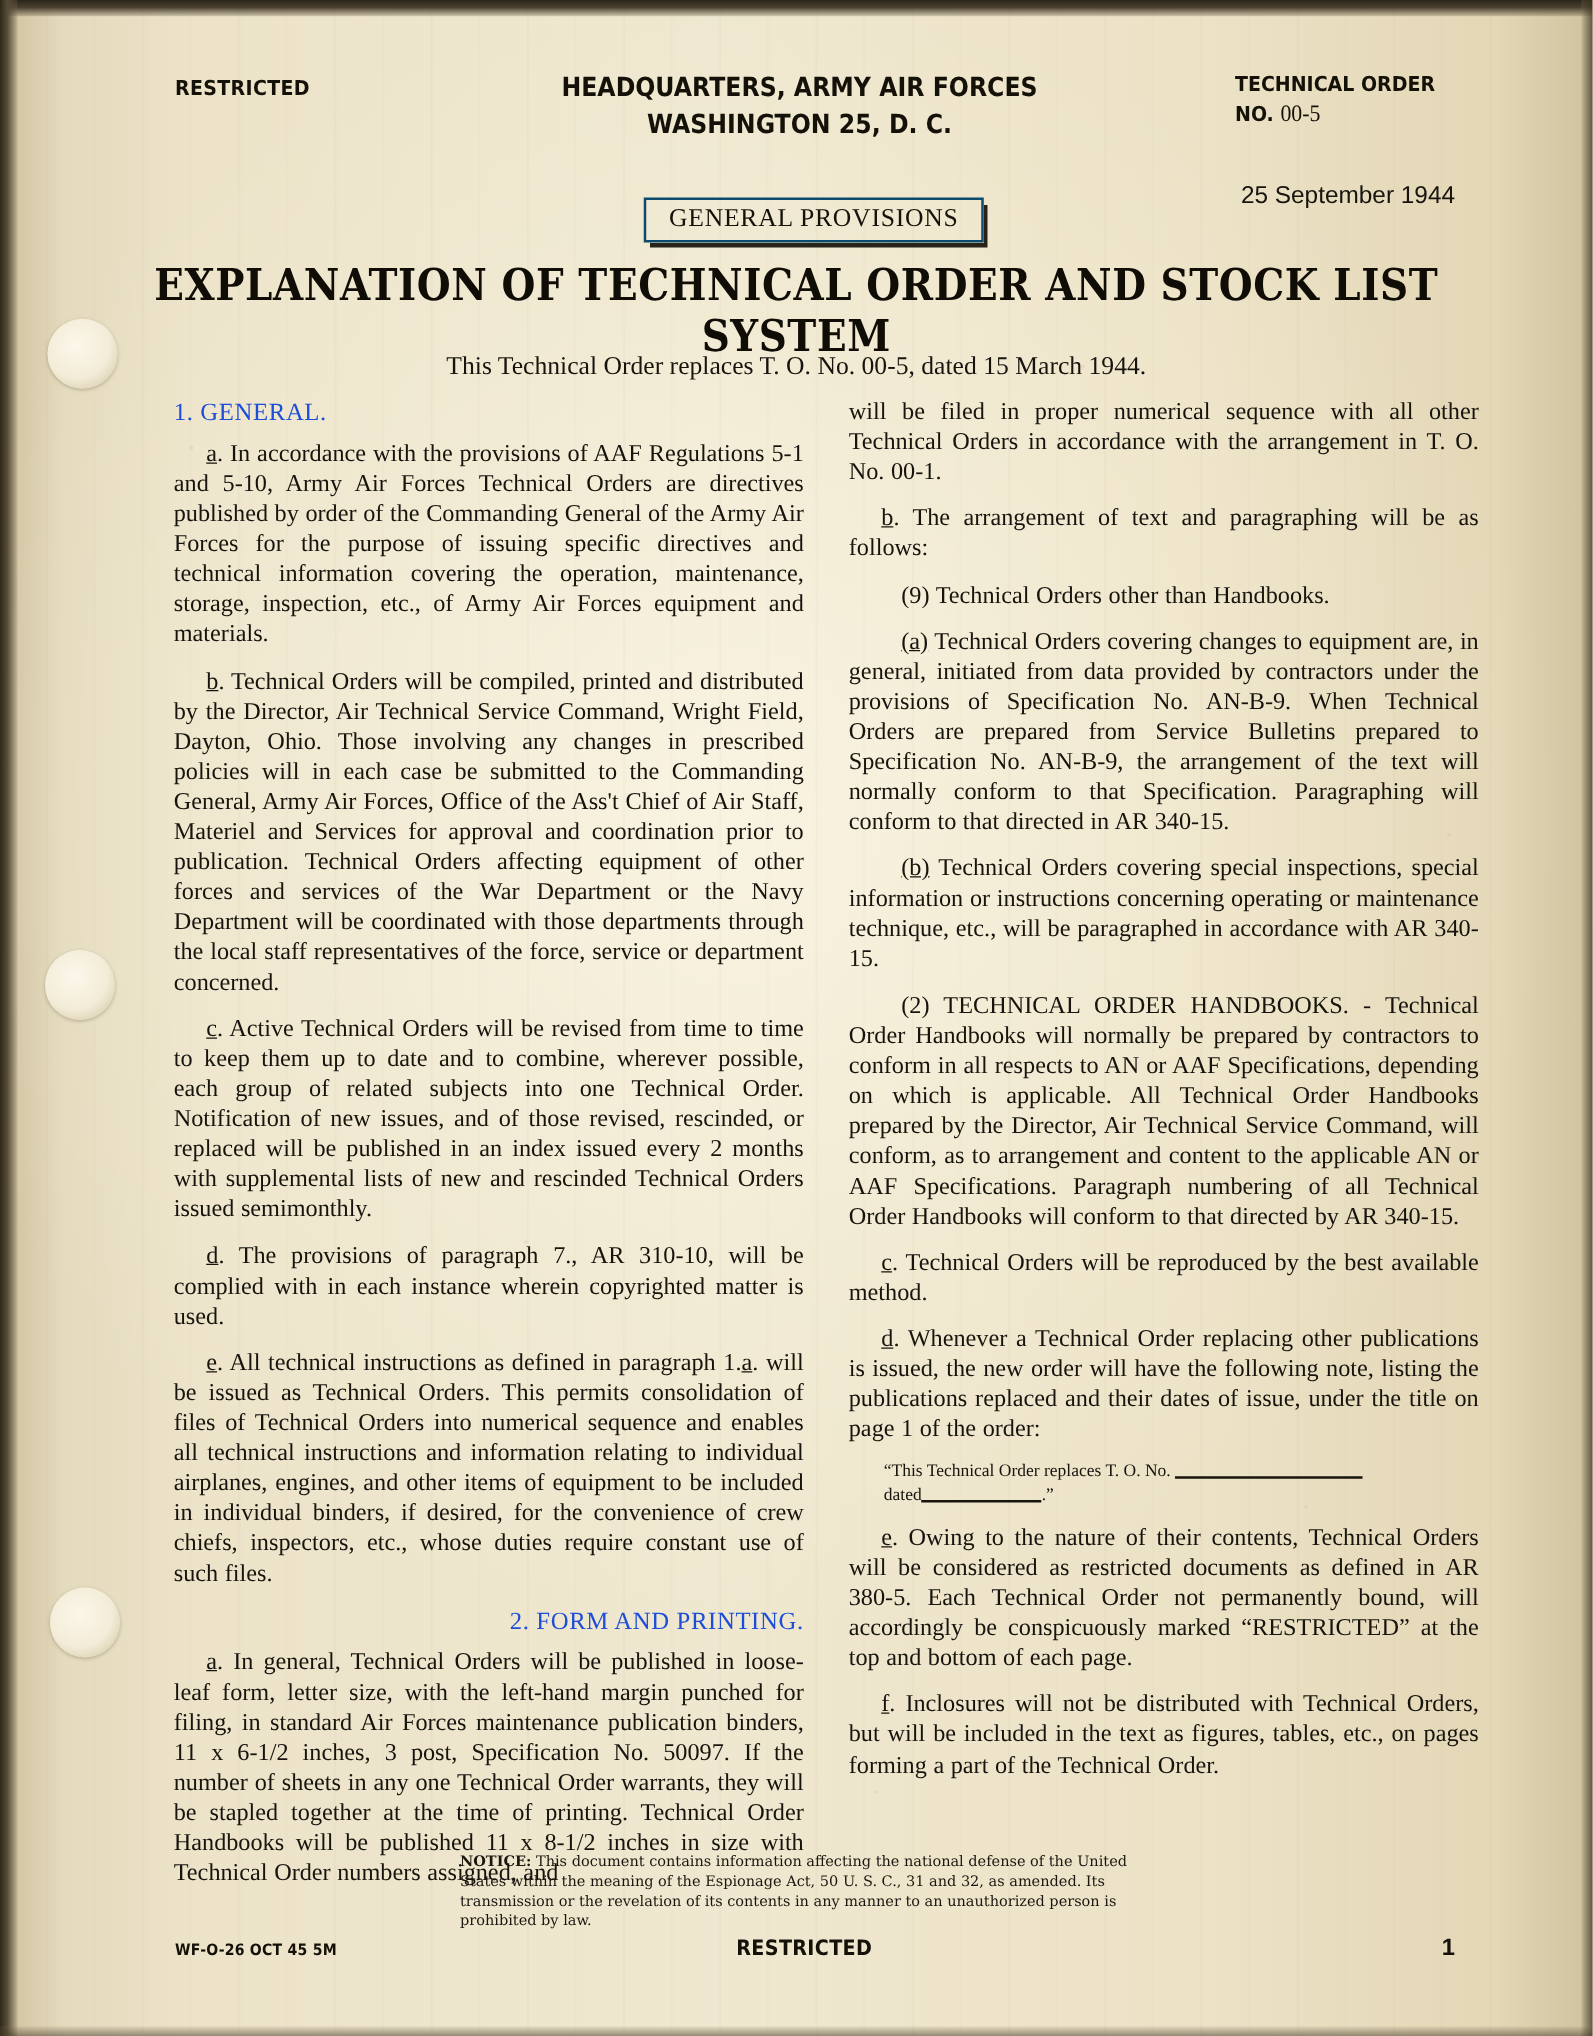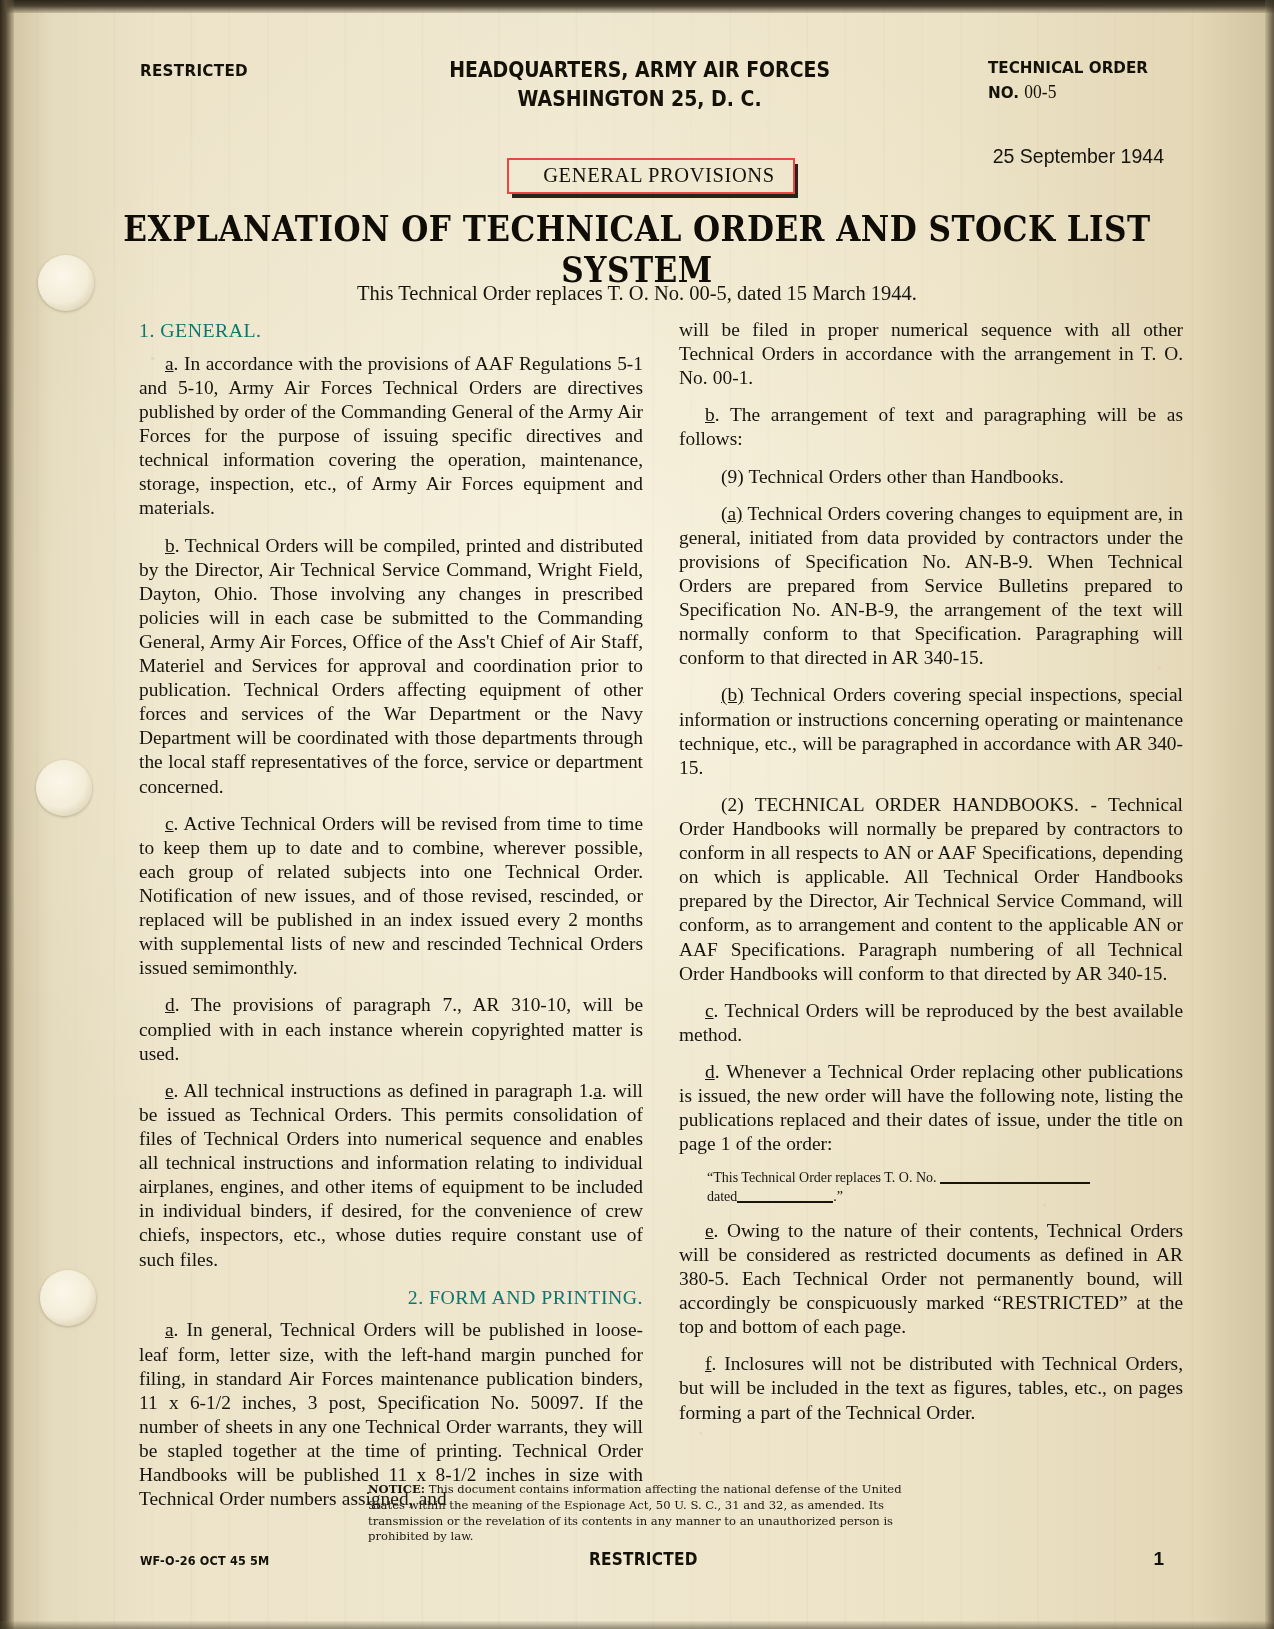--- a/index.html
+++ b/index.html
@@ -176,22 +176,22 @@
   .provisions-wrap {
     position: absolute;
     top: 158px;
     left: 0;
     right: 0;
     text-align: center;
   }
   .provisions-box {
     display: inline-block;
     position: relative;
-    border: 2px solid #ef4444;
-    padding: 4px 18px 5px 34px;
+    border: 2px solid #0c4a6e;
+    padding: 4px 18px 5px 18px;
     font-family: "Liberation Serif", serif;
     font-size: 20.5px;
     letter-spacing: 0.6px;
     color: #15120b;
     background: transparent;
     box-shadow: 4px 5px 0 -1px rgba(22,18,10,0.92);
     margin-left: 28px;
   }
 
   
@@ -245,21 +245,21 @@
     word-spacing: 0.4px;
   }
   p.para.indent { text-indent: 26px; }
   p.para.indent-deep { text-indent: 42px; }
   p.heading {
     margin: 0 0 9px 0;
     font-family: "Liberation Serif", serif;
     font-size: 19.8px;
     line-height: 1.25;
     letter-spacing: 0.5px;
-    color: #0f766e;
+    color: #1d4ed8;
   }
   p.heading.tight { margin-top: 2px; text-align: right; }
   .mark {
     text-decoration: underline;
     text-underline-offset: 1px;
   }
   .quote-block {
     margin: 0 0 13px 0;
     padding-left: 28px;
     font-family: "Liberation Serif", serif;

